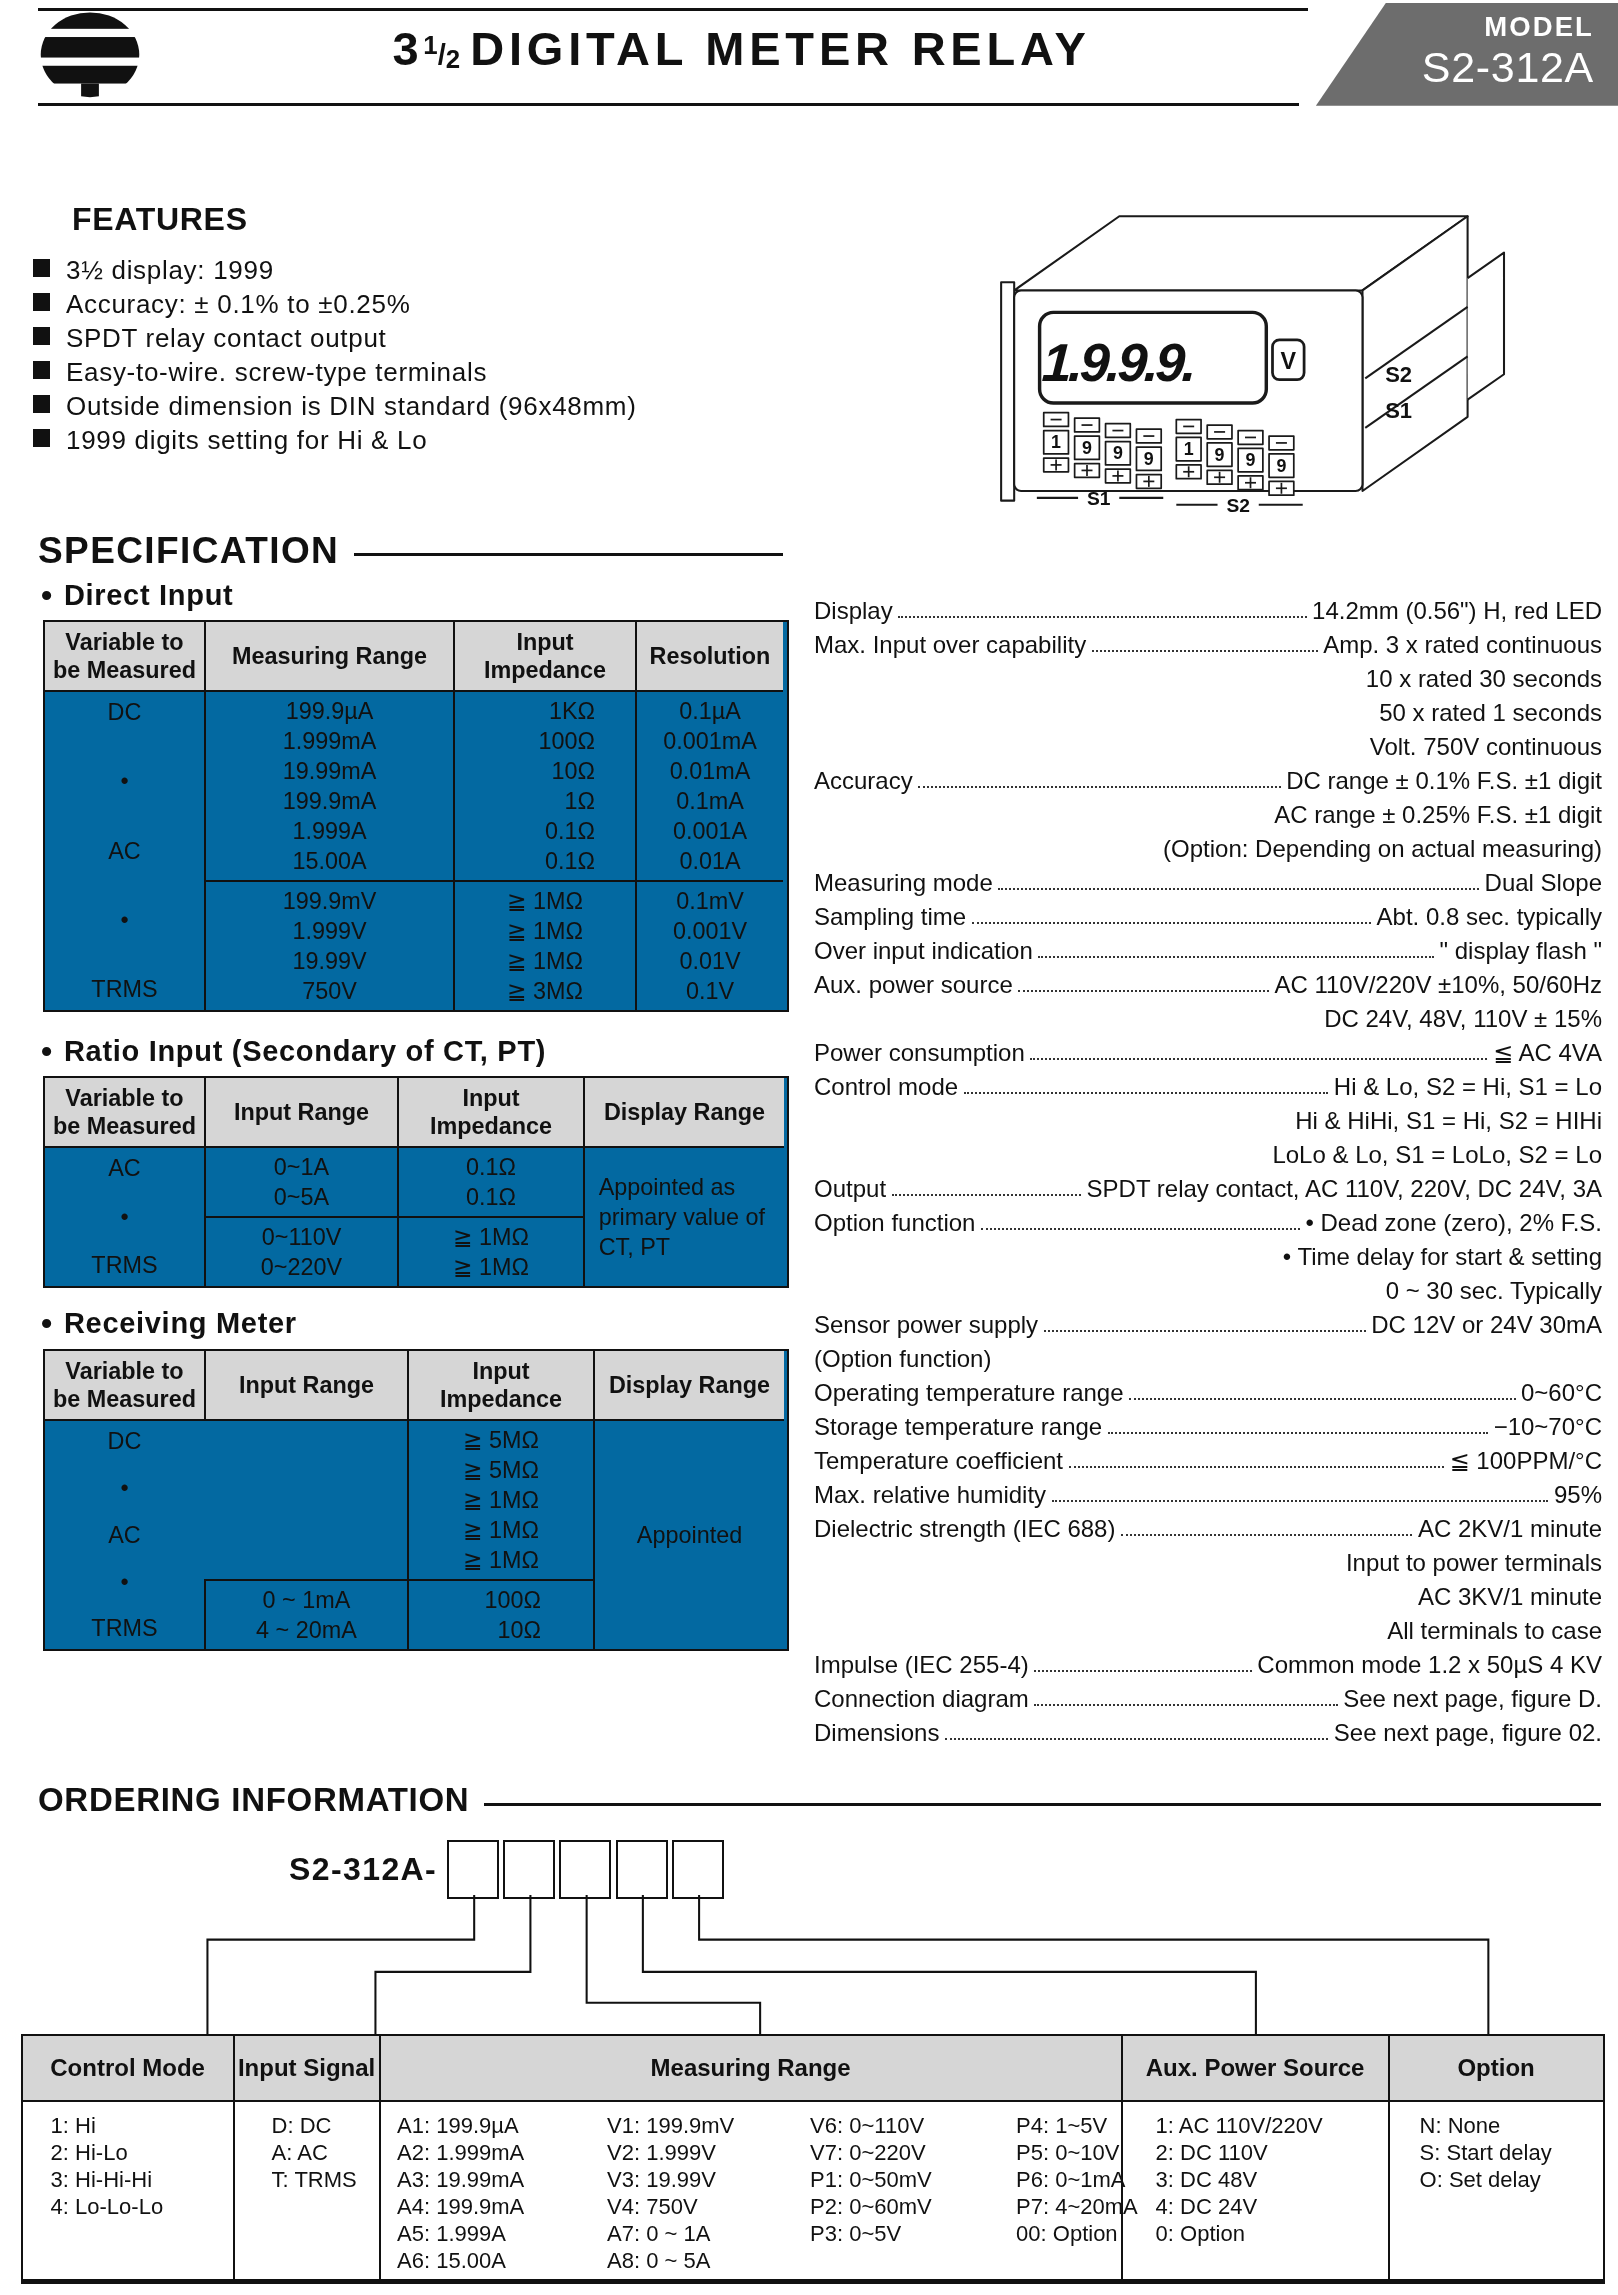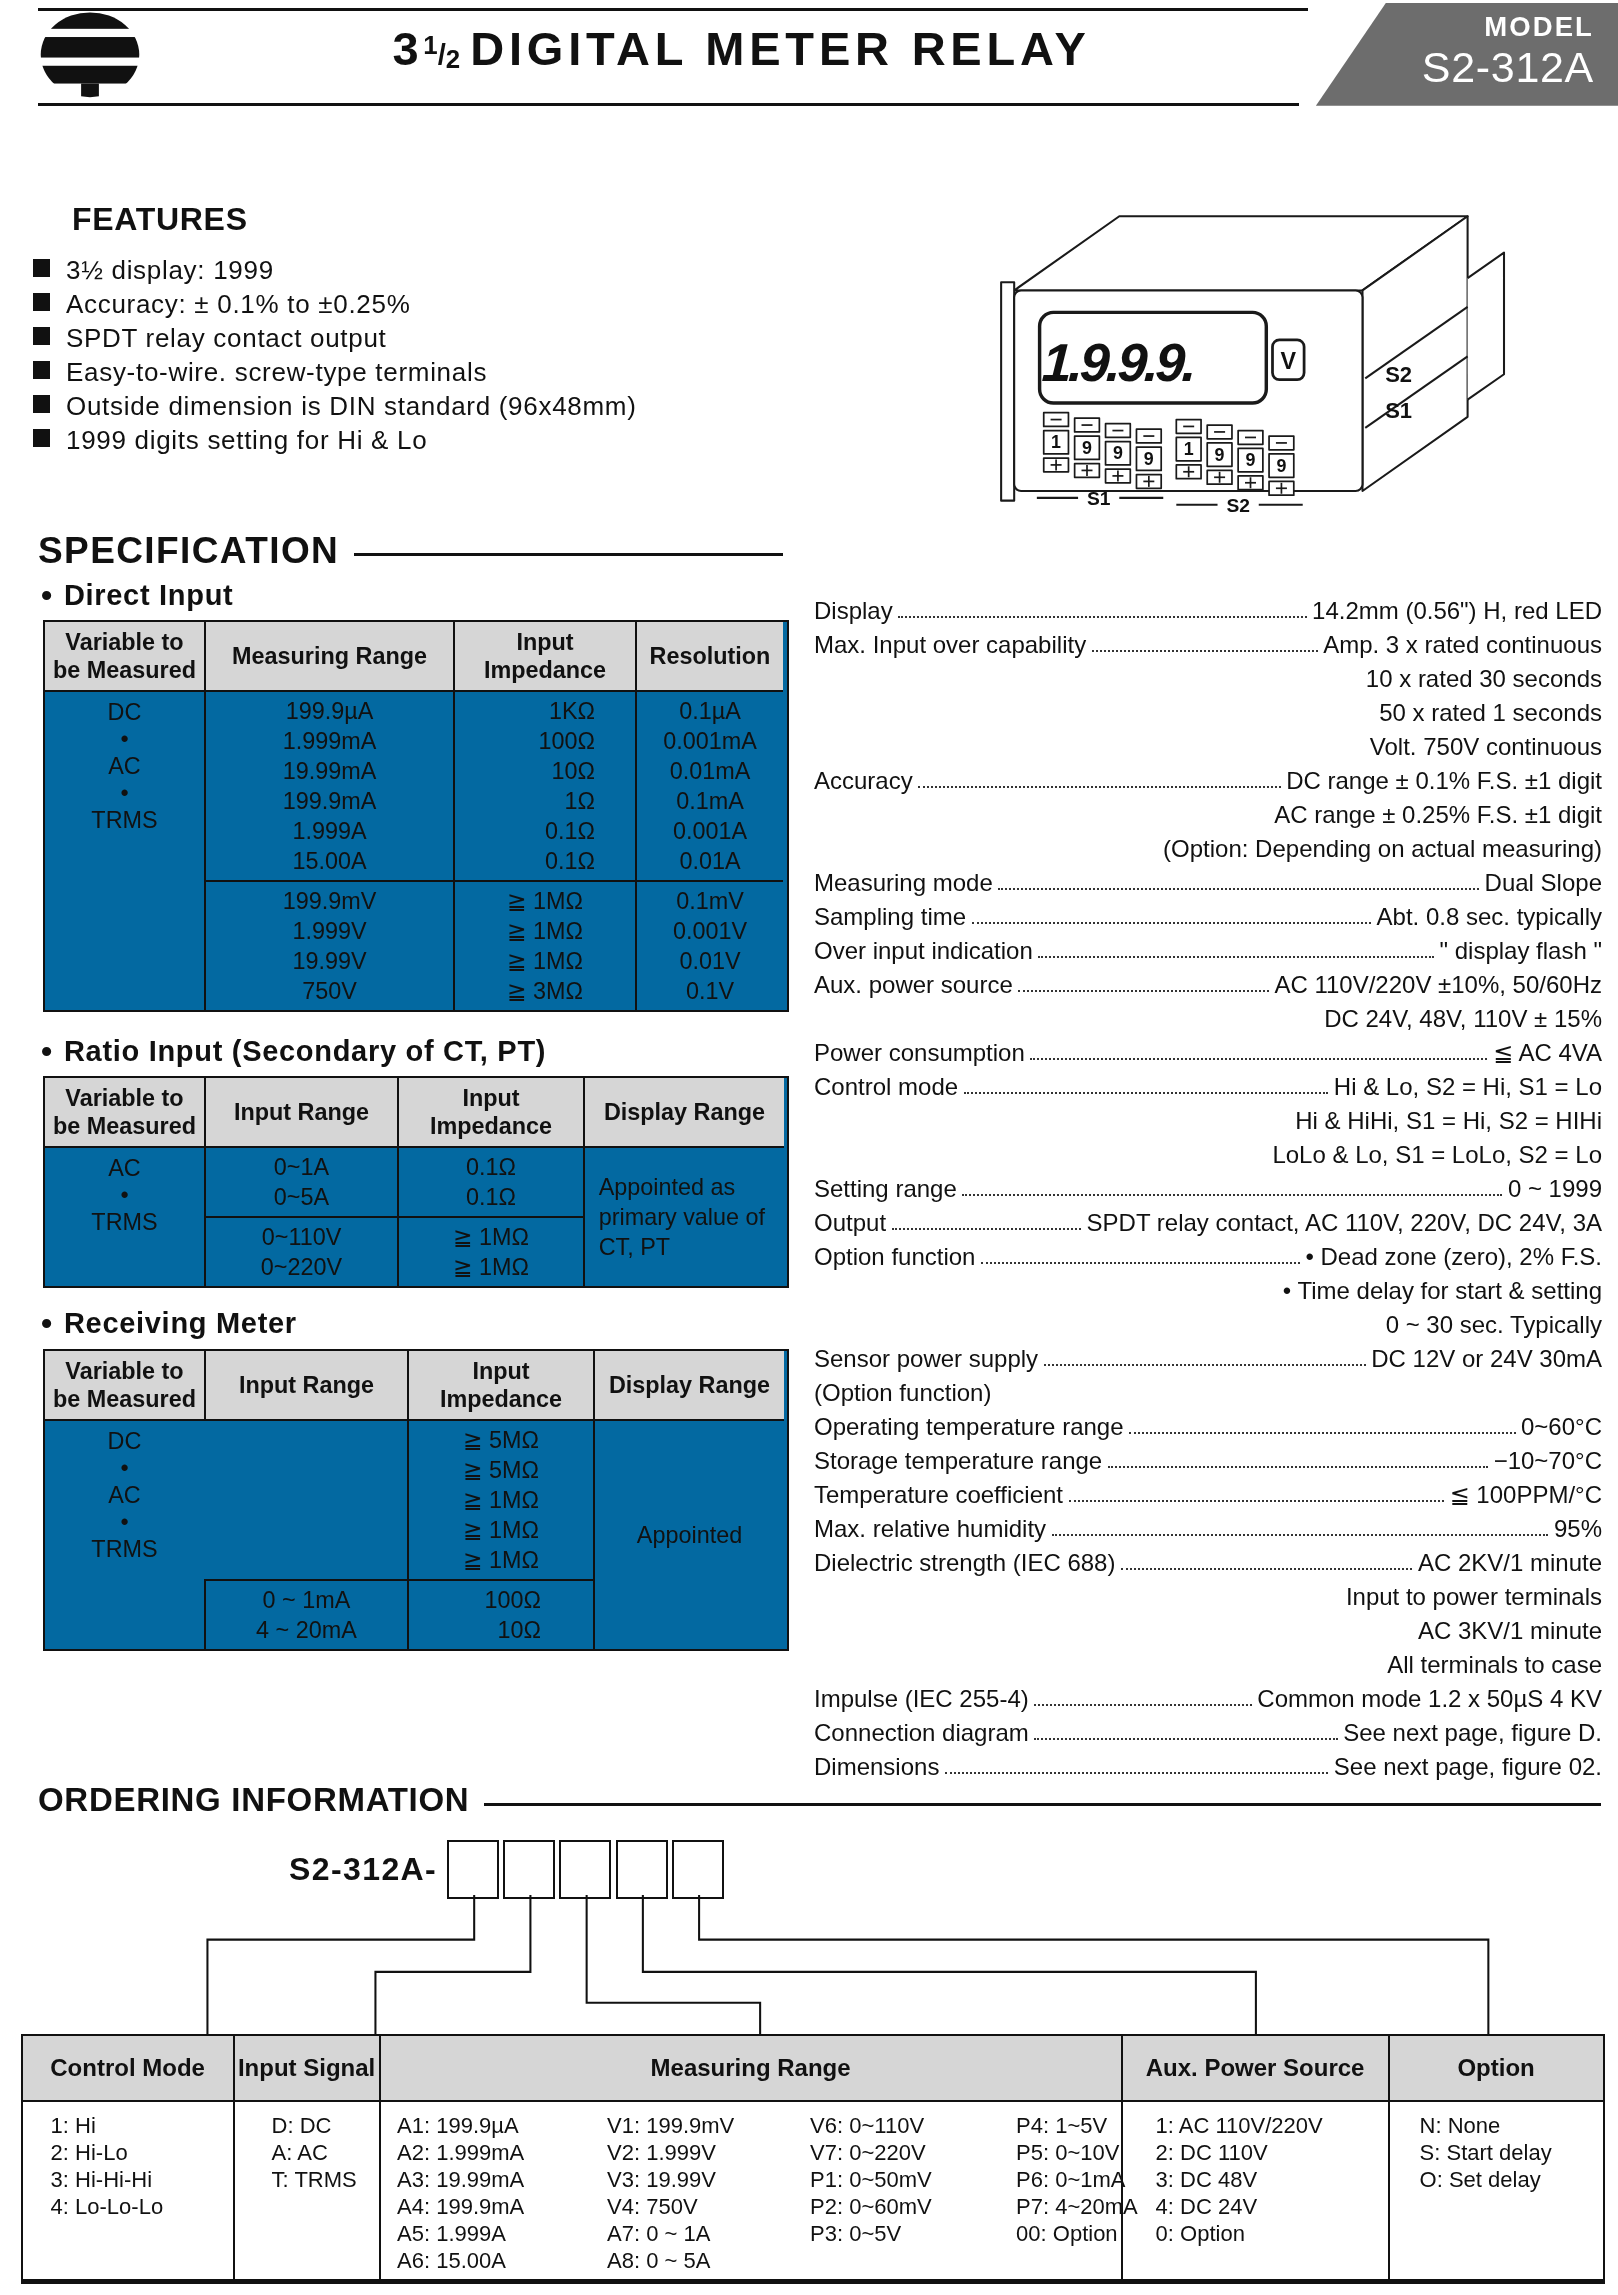--- a/index.html
+++ b/index.html
@@ -43,21 +43,21 @@
   .direct{left:43px;top:620px;width:742px;grid-template-columns:159px 249px 182px 148px}
   .ratio{left:43px;top:1076px;width:742px;grid-template-columns:159px 193px 186px 201px}
   .recv{left:43px;top:1349px;width:742px;grid-template-columns:159px 203px 186px 191px}
   .hd{background:#d6d6d6;border-bottom:2.7px solid #111;display:flex;align-items:center;justify-content:center;
       text-align:center;font-weight:bold;font-size:23.4px;line-height:1.2;padding:5.5px 4.1px;box-sizing:border-box;
       grid-row:1;min-height:70px}
   .vl{border-left:2.7px solid #111}
   .gt{border-top:2.7px solid #111}
   .c1{grid-column:1}.c2{grid-column:2}.c3{grid-column:3}.c4{grid-column:4}
   .r2{grid-row:2}.r3{grid-row:3}.sp{grid-row:2/4}
-  .varcell{display:flex;flex-direction:column;justify-content:flex-start;align-items:center;
+  .varcell{display:flex;flex-direction:column;justify-content:space-between;align-items:center;
            font-size:23.4px;padding:6.9px 0}
   .stack{display:flex;flex-direction:column;justify-content:center;padding:4.1px 0}
   .ln{line-height:30px;font-size:23.4px;text-align:center}
   .ra .ln{text-align:right;padding-right:40px}
   .ra2 .ln{text-align:right;padding-right:52px}
   .dspcell{display:flex;flex-direction:column;justify-content:center;font-size:23.4px;line-height:30px;
            padding:0 6.9px 0 13.7px}
   .dspcell.ctr{align-items:center;text-align:center;padding:8px}
   
   #rcol{left:814px;top:594px;width:788px}
@@ -442,25 +442,20 @@
     <span class="rlabel"></span>
 
     <span class="rvalue">Hi &amp; HiHi, S1 = Hi, S2 = HIHi</span>
   </div>
     <div class="rline">
     <span class="rlabel"></span>
 
     <span class="rvalue">LoLo &amp; Lo, S1 = LoLo, S2 = Lo</span>
   </div>
     <div class="rline has-dots has-label">
-    <span class="rlabel">Setting range</span>
-    <span class="rdots"></span>
-    <span class="rvalue">0 ~ 1999</span>
-  </div>
-    <div class="rline has-dots has-label">
     <span class="rlabel">Output</span>
     <span class="rdots"></span>
     <span class="rvalue">SPDT relay contact, AC 110V, 220V, DC 24V, 3A</span>
   </div>
     <div class="rline has-dots has-label">
     <span class="rlabel">Option function</span>
     <span class="rdots"></span>
     <span class="rvalue">• Dead zone (zero), 2% F.S.</span>
   </div>
     <div class="rline">

